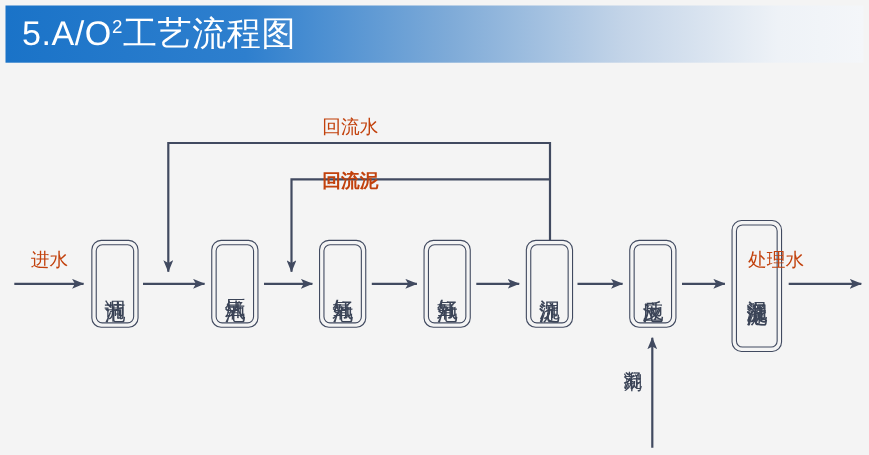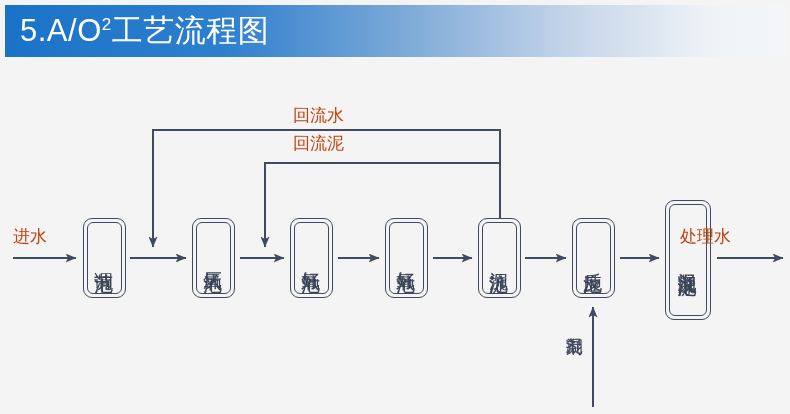--- a/index.html
+++ b/index.html
@@ -143,24 +143,24 @@
         <span class="vtext">反应池</span>
       </div>
     </div>
 
     <div class="node" style="left:665px;top:143px;width:46px;height:120px;">
       <div class="inner">
         <span class="vtext">混凝沉淀池</span>
       </div>
     </div>
 
-    <span class="lbl" style="left:13px;top:168px;">进水</span>
+    <span class="lbl" style="left:28px;top:168px;">进水</span>
 
     <span class="lbl" style="left:680px;top:168px;">处理水</span>
 
     <span class="lbl" style="left:293px;top:47px;">回流水</span>
 
-    <span class="lbl" style="left:293px;top:75px;">回流泥</span>
+    <span class="lbl" style="left:293px;top:96px;font-weight:bold;">回流泥</span>
 
     <span class="lbl-v" style="left:565px;top:267px;">混凝剂</span>
 
   </div>
 </div>
 
 </body></html>

